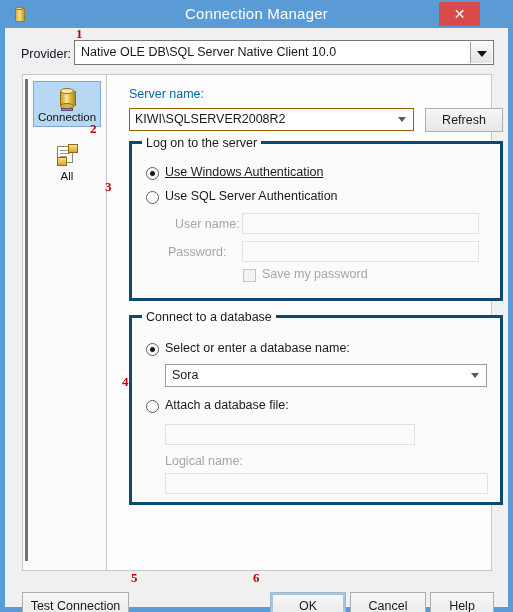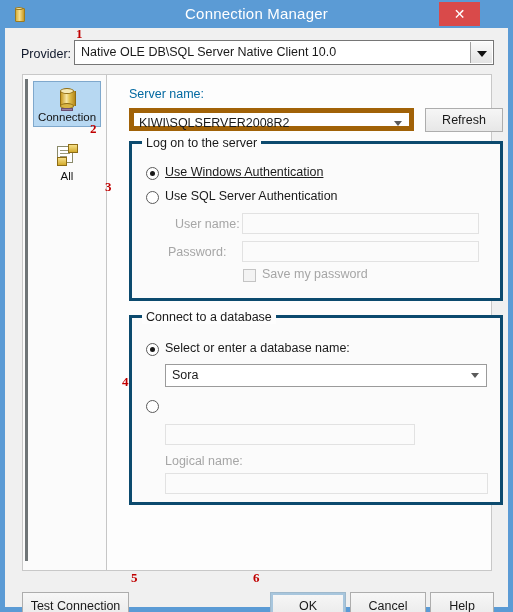--- a/index.html
+++ b/index.html
@@ -217,21 +217,21 @@
     width: 383px; height: 495px;
   }
   #server-name-label {
     position: absolute; left: 21px; top: 12px;
     font-size: 12.5px; color: #0369a1;
   }
   #server-combo {
     position: absolute; left: 21px; top: 33px;
     width: 285px; height: 23px;
     background: #ffffff;
-    border: 5px solid #a16207;
+    border: 1px solid #a16207;
     box-sizing: border-box;
   }
   #server-combo .cb-text {
     position: absolute; left: 5px; top: 3px;
     font-size: 12.5px; color: #1a1a1a;
   }
   .chev {
     position: absolute; right: 7px; top: 8px;
     width: 8px; height: 5px;
   }
@@ -449,20 +449,21 @@
 
           <div class="radio checked" style="left:14px; top:25px;"></div>
           <div class="radio-label" style="left:33px; top:23px;">Select or enter a database name:</div>
 
           <div id="db-combo">
             <span class="cb-text">Sora</span>
             <span class="chev"></span>
           </div>
 
           <div class="radio" style="left:14px; top:82px;"></div>
+          <div class="radio-label" style="left:33px; top:80px;">Attach a database file:</div>
 
           <div class="textbox" style="left:33px; top:106px; width:250px; height:21px;"></div>
 
           <div class="field-label" style="left:33px; top:136px;">Logical name:</div>
           <div class="textbox" style="left:33px; top:155px; width:323px; height:21px;"></div>
         </div>
 
       </div>
     </div>
 

